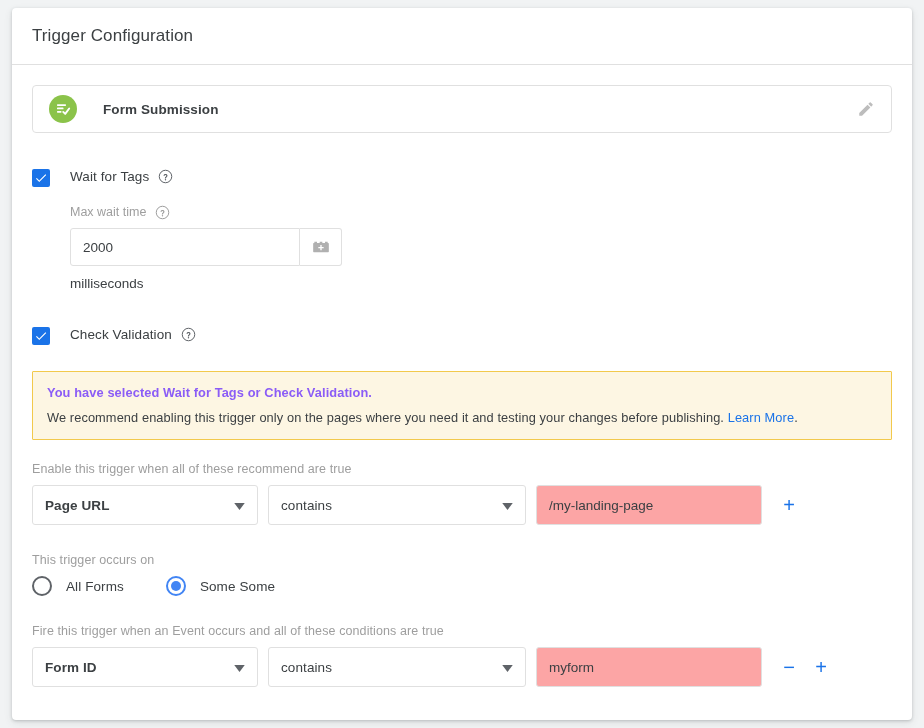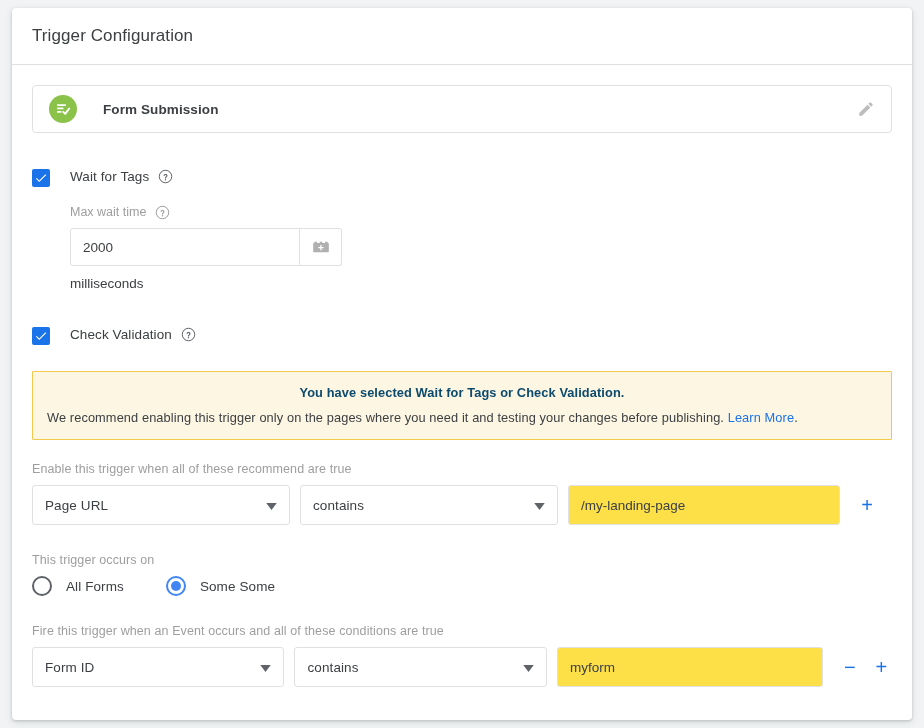--- a/index.html
+++ b/index.html
@@ -123,24 +123,23 @@
   }
 
   
   .warn-banner {
     border: 1px solid #f2c94c;
     background: #fdf6e3;
     padding: 13px 14px 14px 14px;
     border-radius: 1px;
   }
   .warn-title {
-    font-size: 12.8px; font-weight: bold; color: #0c4a6e;
+    font-size: 12.8px; font-weight: bold; color: #8b5cf6;
     letter-spacing: 0.1px;
     margin-bottom: 10px;
-    text-align: center;
   }
   .warn-text {
     font-size: 12.8px; color: #3c4043; letter-spacing: 0.1px;
   }
   .warn-link { color: #1a73e8; text-decoration: none; cursor: pointer; }
 
   
   .cond-row { display: flex; align-items: center; gap: 10px; }
   .select-box {
     height: 40px;
@@ -148,29 +147,29 @@
     border-radius: 3px;
     background: #fff;
     display: flex; align-items: center;
     padding: 0 12px;
     cursor: pointer;
   }
   .select-box .sel-val {
     font-size: 13.5px; color: #3c4043; letter-spacing: 0.1px;
   }
   .caret { margin-left: auto; }
-  .w-var { width: 258px; }
+  .w-var { width: 226px; font-weight: bold; }
   .w-op  { width: 258px; }
   .val-input {
-    height: 40px; width: 272px;
+    height: 40px; width: 226px;
     border: 1px solid #e0e0e0;
     border-radius: 3px;
     font-family: "Liberation Sans", sans-serif;
     font-size: 13.5px; color: #3c4043;
-    padding: 0 12px; background: #fde047; outline: none;
+    padding: 0 12px; background: #fca5a5; outline: none;
   }
   .icon-btn {
     width: 22px; height: 30px;
     display: flex; align-items: center; justify-content: center;
     color: #1a73e8; font-size: 20px; line-height: 1;
     cursor: pointer; user-select: none;
     background: none; border: none; padding: 0;
     font-family: "Liberation Sans", sans-serif;
   }
   .icon-btn.minus { font-size: 20px; }

